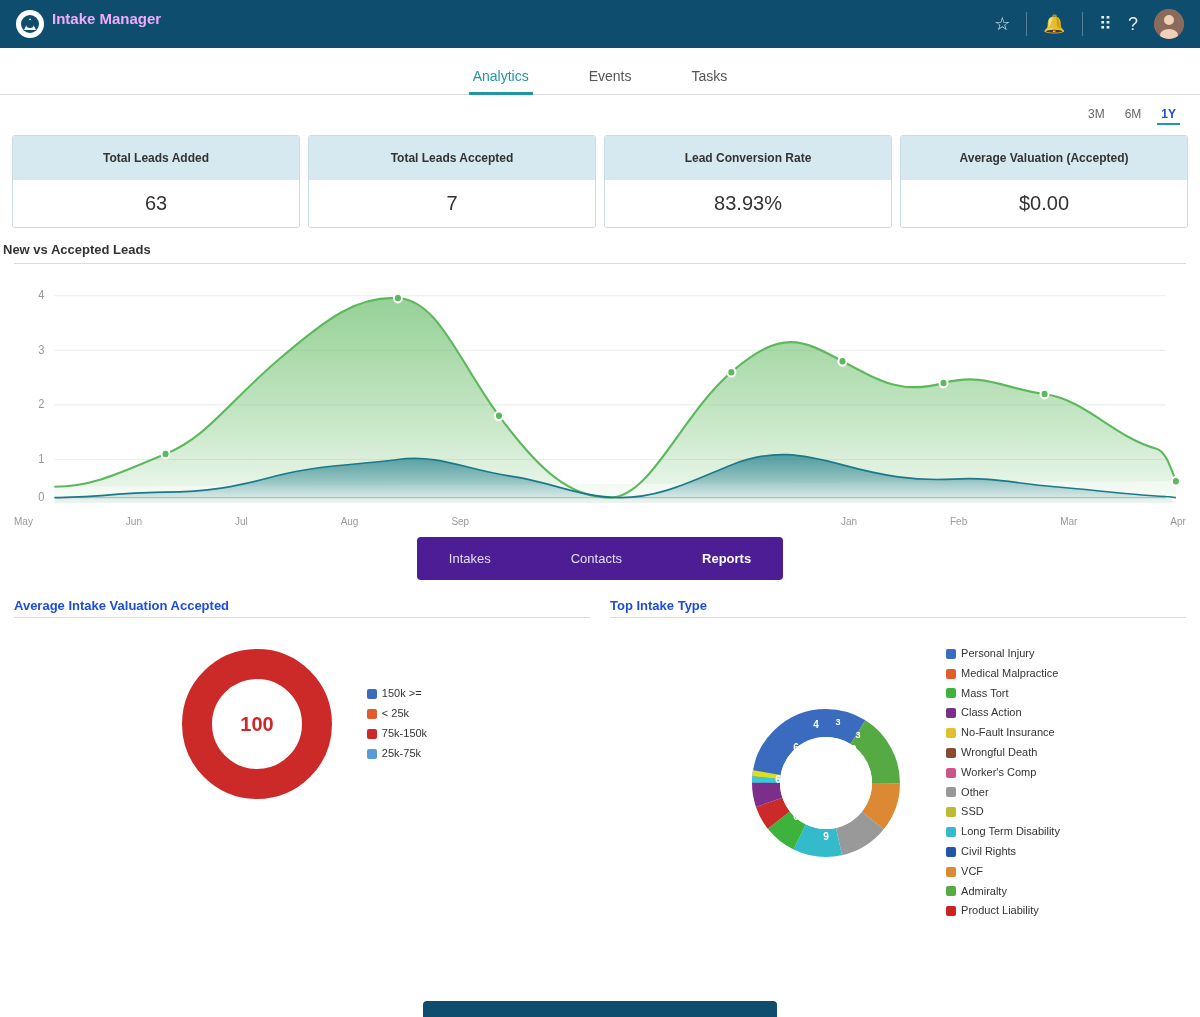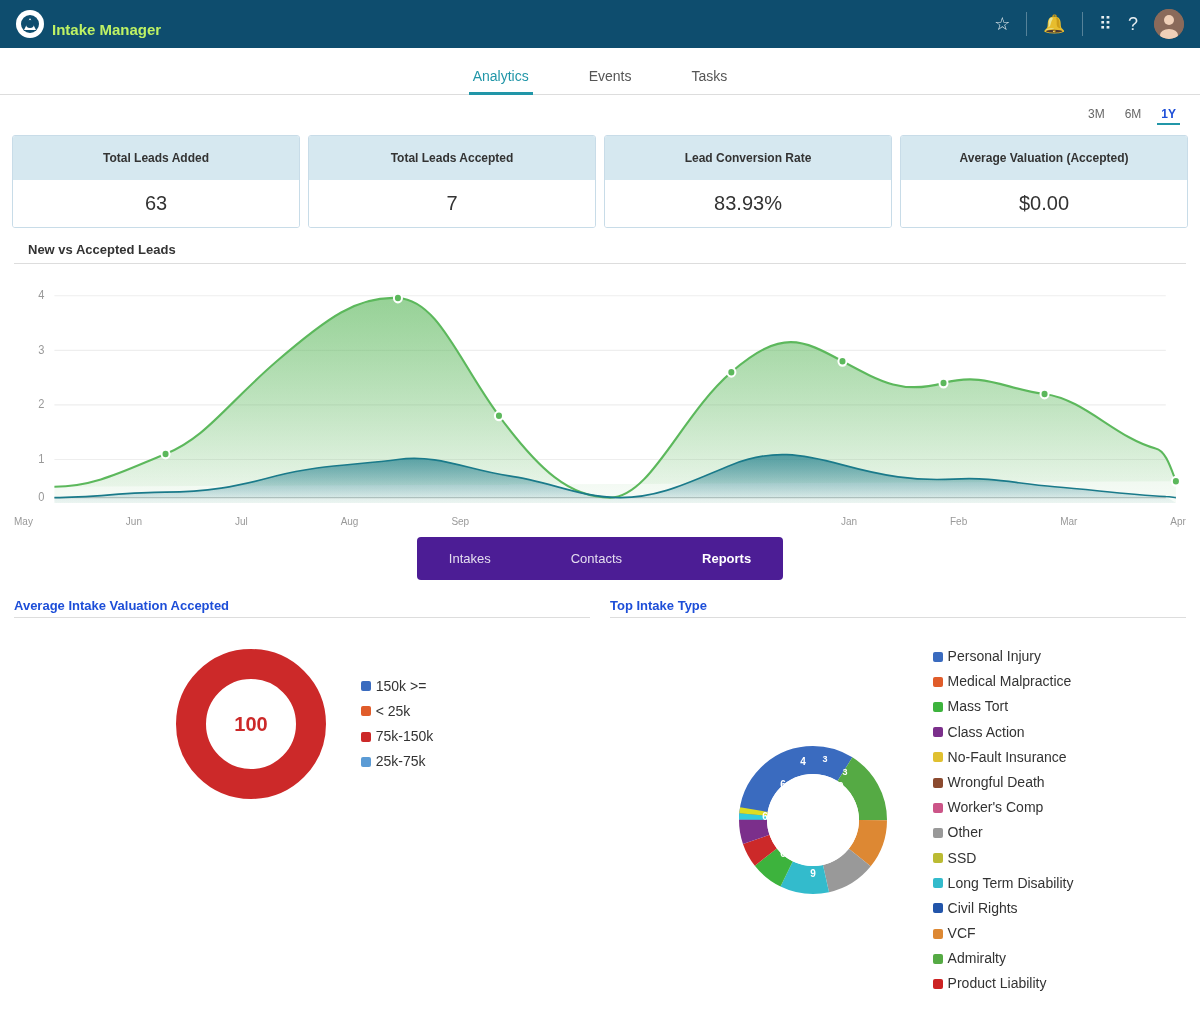--- a/index.html
+++ b/index.html
@@ -7,21 +7,21 @@
 
     
     .header {
       background: #0e4d6e;
       height: 48px;
       display: flex;
       align-items: center;
       padding: 0 16px;
       justify-content: space-between;
     }
-    .header-left { display: flex; align-items: flex-end; gap: 8px; color: #bef264; font-size: 15px; font-weight: bold; }
+    .header-left { display: flex; align-items: flex-start; gap: 8px; color: #f0abfc; font-size: 15px; font-weight: bold; }
     .header-logo { width: 28px; height: 28px; background: #fff; border-radius: 50%; display: flex; align-items: center; justify-content: center; }
     .header-right { display: flex; align-items: center; gap: 16px; color: #fff; }
     .header-icon { font-size: 18px; cursor: pointer; opacity: 0.9; }
     .avatar { width: 30px; height: 30px; border-radius: 50%; background: #8a6a5a; display: flex; align-items: center; justify-content: center; color: #fff; font-size: 12px; cursor: pointer; overflow: hidden; }
     .divider-v { width: 1px; height: 24px; background: rgba(255,255,255,0.3); }
 
     
     .nav-tabs {
       display: flex;
       justify-content: center;
@@ -92,21 +92,21 @@
       font-size: 20px;
       color: #333;
       background: #fff;
     }
 
     
     .section-title {
       font-size: 13px;
       font-weight: 600;
       color: #333;
-      padding: 14px 28px 6px;
+      padding: 14px 3px 6px;
     }
     .section-divider {
       border: none;
       border-top: 1px solid #ddd;
       margin: 0 14px 10px;
     }
 
     
     .chart-container {
       padding: 0 14px;
@@ -158,21 +158,21 @@
       margin-bottom: 16px;
     }
     .donut-container {
       display: flex;
       align-items: center;
       justify-content: center;
       gap: 30px;
       padding: 10px 0;
     }
     .donut-legend {
-      font-size: 14px;
+      font-size: 11px;
       line-height: 1.8;
     }
     .legend-item {
       display: flex;
       align-items: center;
       gap: 5px;
     }
     .legend-dot {
       width: 10px;
       height: 10px;

